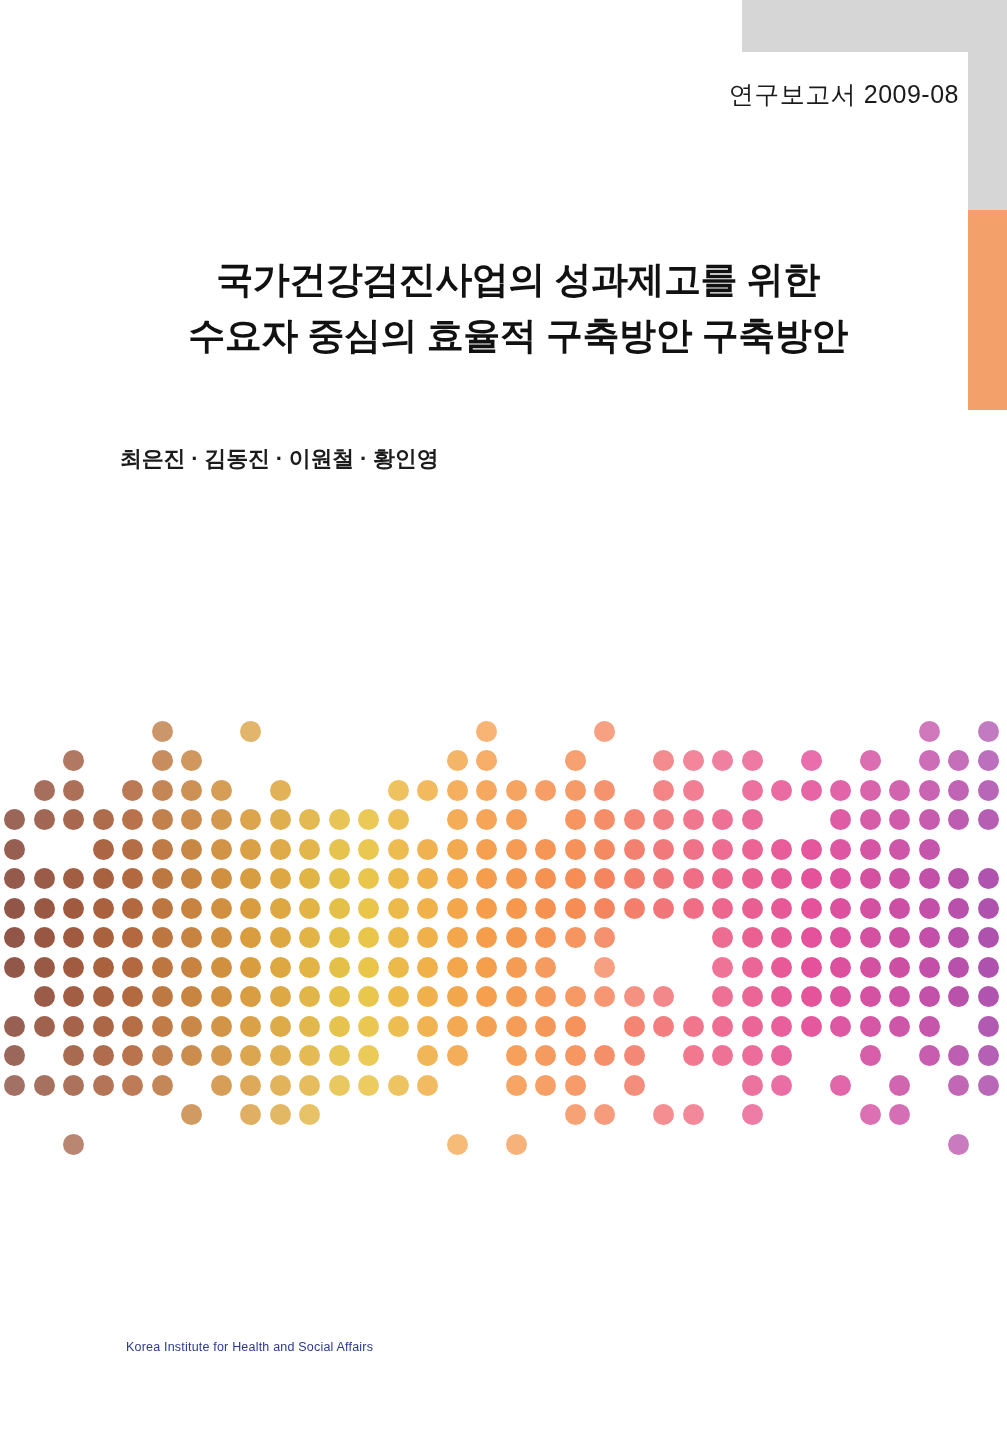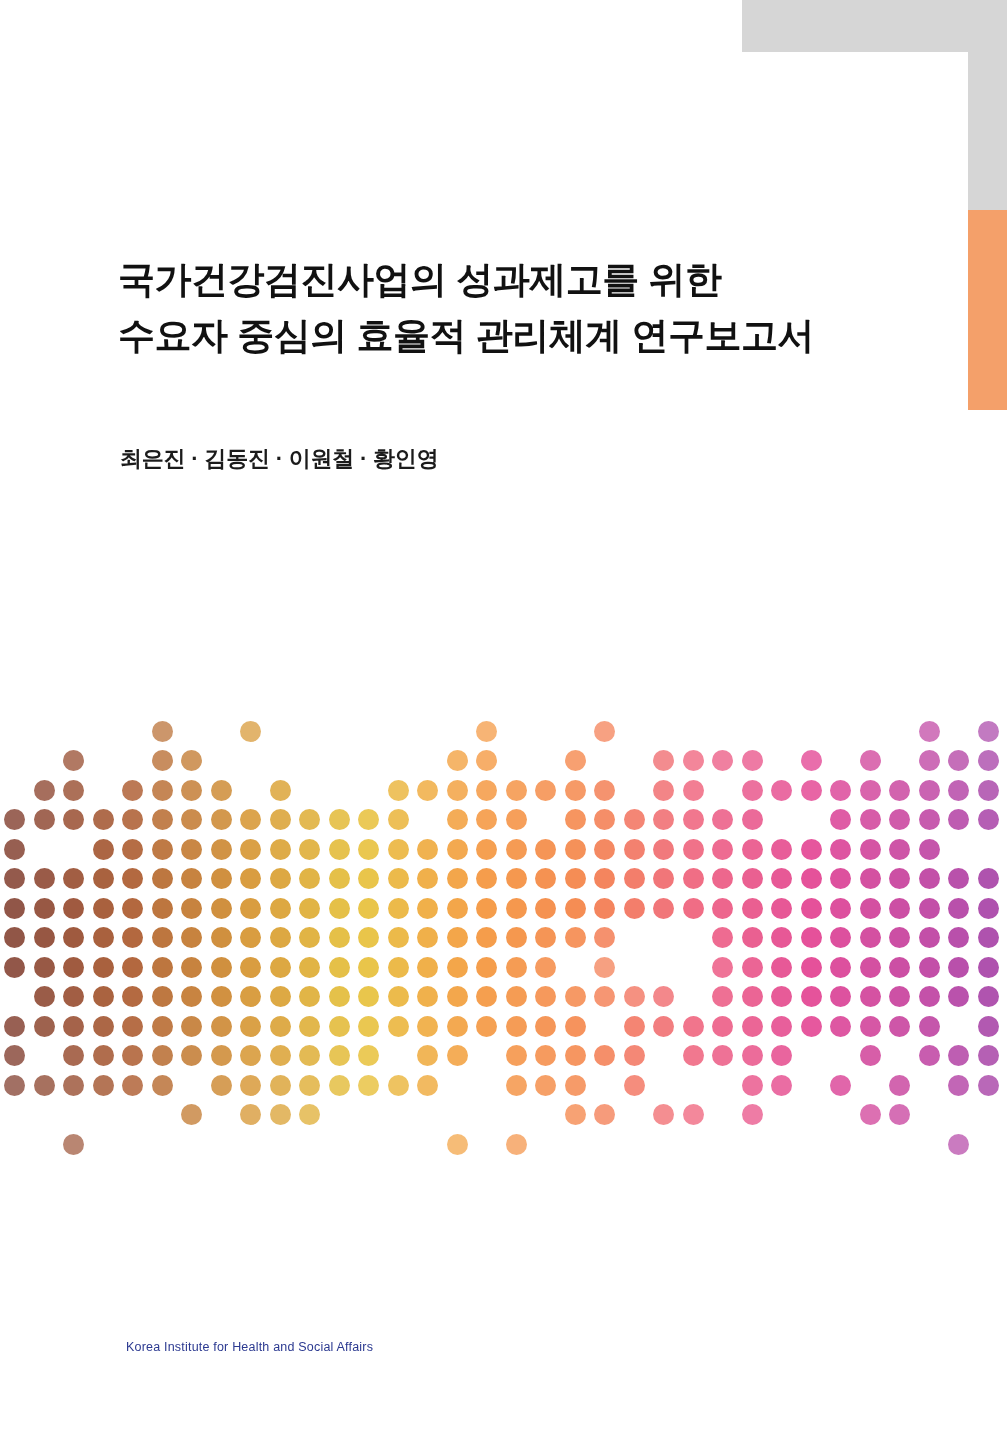--- a/index.html
+++ b/index.html
@@ -62,20 +62,21 @@
     top: 252px;
     width: 800px;
   }
   .title-line {
     font-size: 37px;
     font-weight: bold;
     color: #111111;
     line-height: 1.5;
     letter-spacing: -0.5px;
     white-space: nowrap;
+    text-align: center;
   }
 
   .authors {
     position: absolute;
     left: 120px;
     top: 444px;
     font-size: 22px;
     font-weight: bold;
     color: #1b1b1b;
     letter-spacing: -0.2px;
@@ -141,24 +142,25 @@
 </style>
 </head>
 <body>
 
 <div class="page">
 
   <div class="top-gray-block"></div>
   <div class="top-gray-block2"></div>
   <div class="top-orange-block"></div>
 
+  <div class="report-number">연구보고서 2009-08</div>
 
   <div class="title-block">
     <div class="title-line">국가건강검진사업의 성과제고를 위한</div>
-    <div class="title-line">수요자 중심의 효율적 관리체계 연구보고서</div>
+    <div class="title-line">수요자 중심의 효율적 구축방안 구축방안</div>
   </div>
 
   <div class="authors">최은진 · 김동진 · 이원철 · 황인영</div>
 
   <div class="dot-art" id="dot-art">
       <div class="dot" style="left: 151.5px; top: 90.5px; width: 21px; height: 21px; background: rgb(189, 118, 63); opacity: 0.769207;"></div>
       <div class="dot" style="left: 240px; top: 90.5px; width: 21px; height: 21px; background: rgb(217, 157, 64); opacity: 0.769207;"></div>
       <div class="dot" style="left: 476px; top: 90.5px; width: 21px; height: 21px; background: rgb(245, 157, 75); opacity: 0.769207;"></div>
       <div class="dot" style="left: 594px; top: 90.5px; width: 21px; height: 21px; background: rgb(244, 133, 93); opacity: 0.769207;"></div>
       <div class="dot" style="left: 918.5px; top: 90.5px; width: 21px; height: 21px; background: rgb(195, 79, 168); opacity: 0.769207;"></div>

